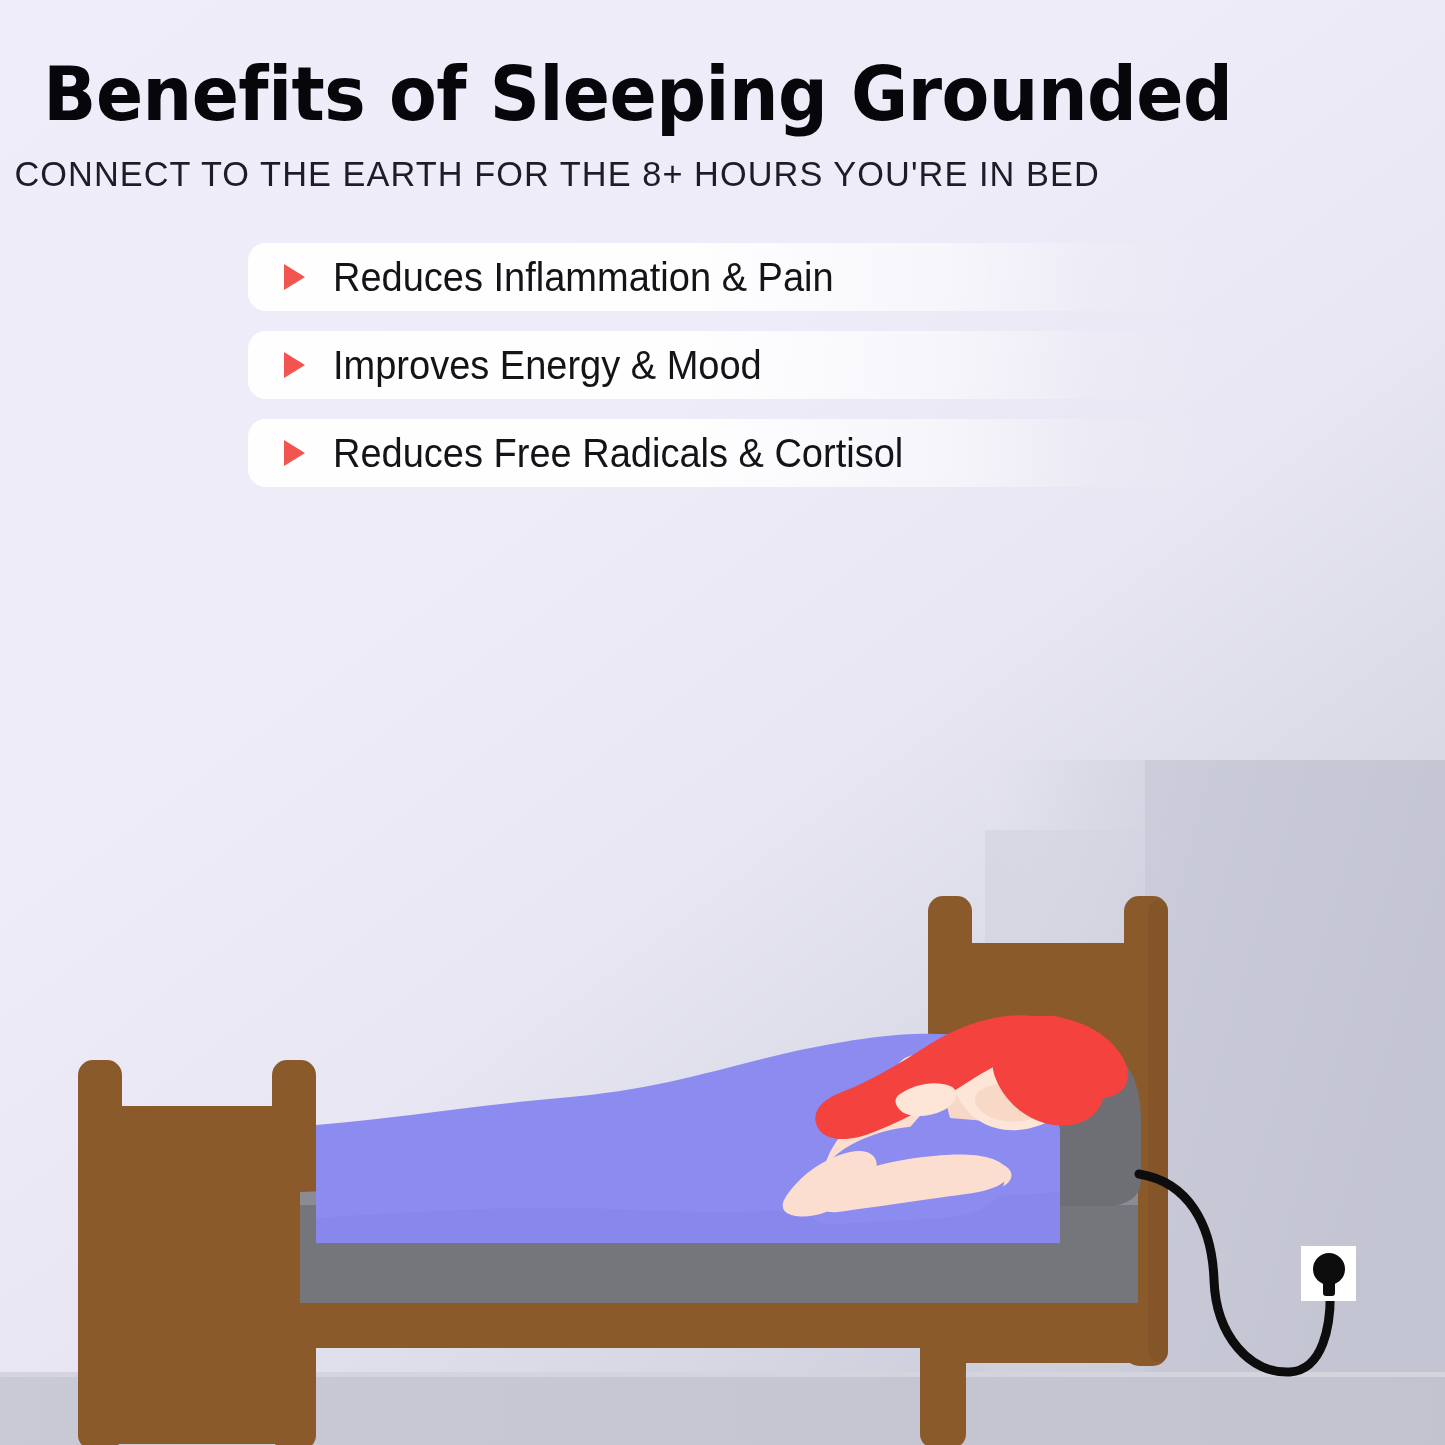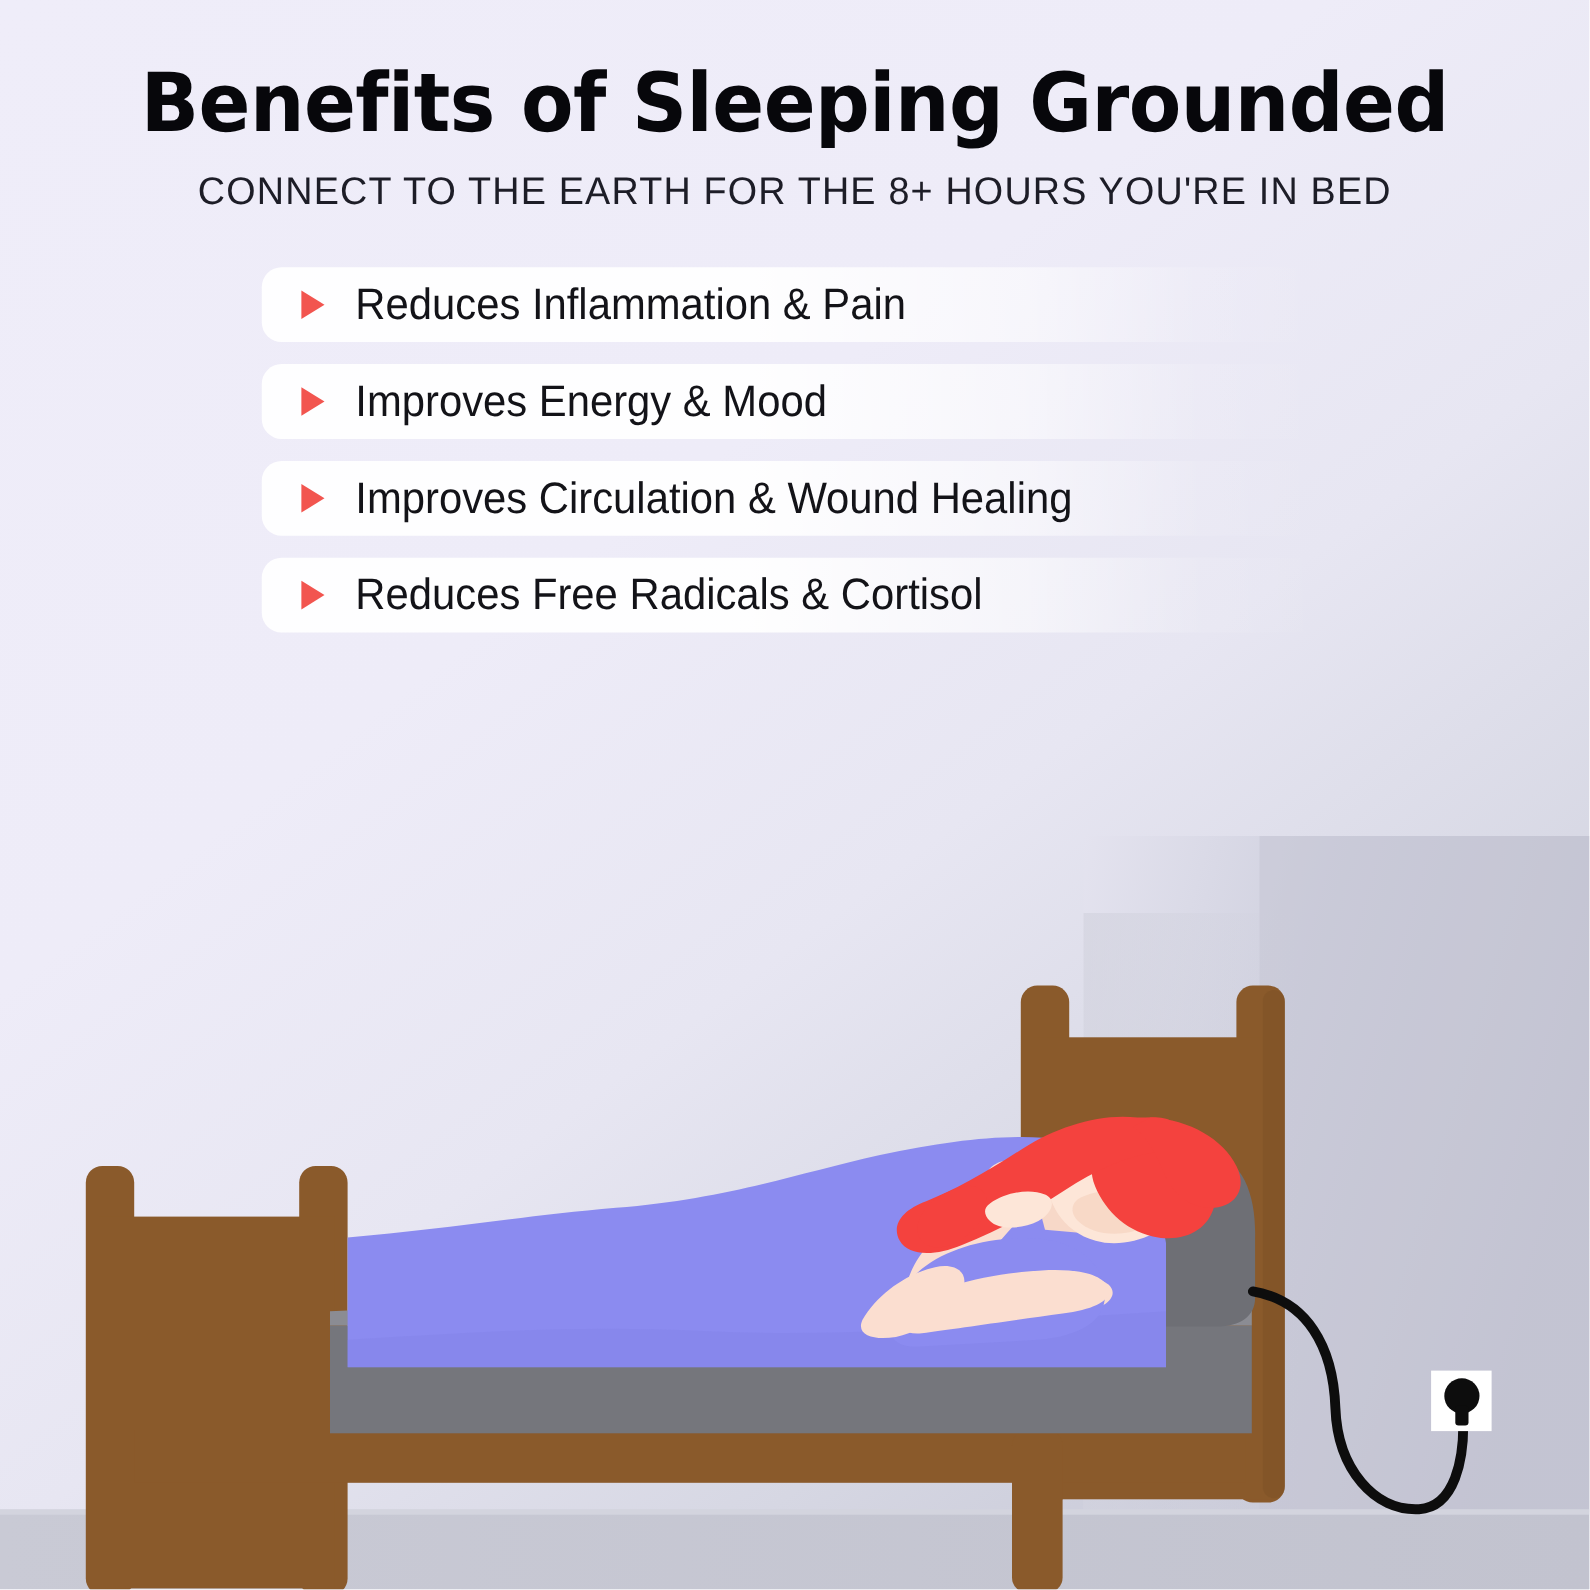--- a/index.html
+++ b/index.html
@@ -26,21 +26,21 @@
     height: 1445px;
     display: block;
   }
 
   
   .header {
     position: absolute;
     left: 0;
     top: 0;
     width: 1445px;
-    text-align: center;
+    text-align: left;
     z-index: 5;
   }
   .title {
     margin: 0;
     padding-top: 57px;
     font-family: "DejaVu Sans", sans-serif;
     font-weight: 700;
     font-size: 74px;
     line-height: 1.02;
     letter-spacing: -0.5px;
@@ -74,20 +74,21 @@
     align-items: center;
     border-radius: 18px;
     background: linear-gradient(90deg,
         rgba(255,255,255,0.97) 0%,
         rgba(255,255,255,0.95) 46%,
         rgba(255,255,255,0.55) 72%,
         rgba(255,255,255,0.10) 88%,
         rgba(255,255,255,0.0) 100%);
     padding-left: 36px;
     box-sizing: border-box;
+    margin-left: 10px;
   }
   .benefit-row.wide { width: 968px; }
 
   .bullet {
     width: 0;
     height: 0;
     flex: 0 0 auto;
     border-top: 13px solid transparent;
     border-bottom: 13px solid transparent;
     border-left: 21px solid #f2554f;
@@ -314,24 +315,20 @@
       <span class="benefit-label">Reduces Inflammation &amp; Pain</span>
     </div>
 
 
     <div class="benefit-row wide">
       <span class="bullet"></span>
       <span class="benefit-label">Improves Energy &amp; Mood</span>
     </div>
 
 
-    <div class="benefit-row wide">
-      <span class="bullet"></span>
-      <span class="benefit-label">Improves Circulation &amp; Wound Healing</span>
-    </div>
 
     <div class="benefit-row wide">
       <span class="bullet"></span>
       <span class="benefit-label">Reduces Free Radicals &amp; Cortisol</span>
     </div>
 
 
   </div>
 
 </div>

